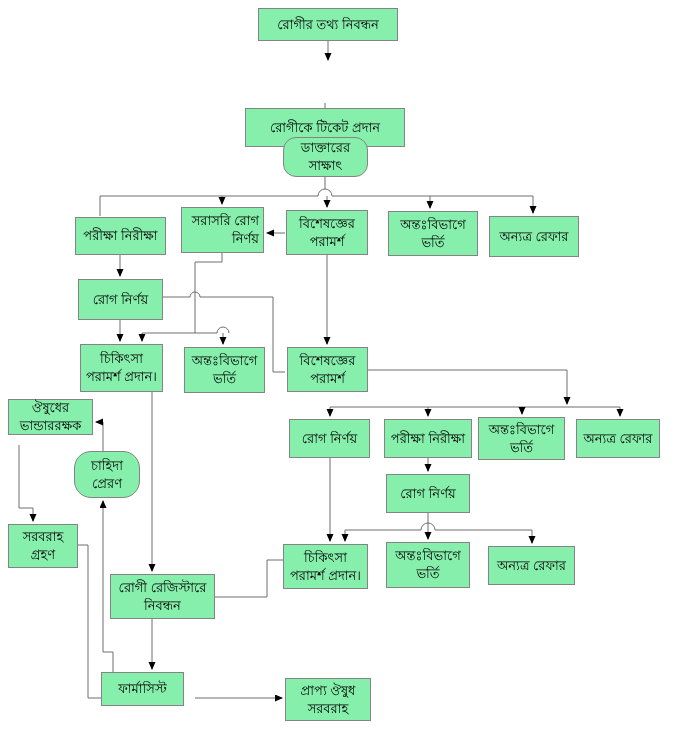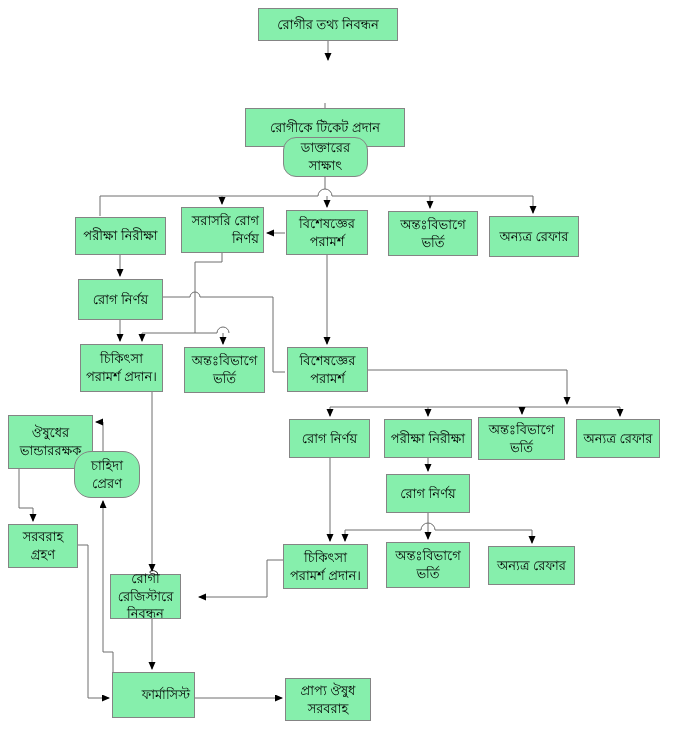--- a/index.html
+++ b/index.html
@@ -133,21 +133,21 @@
       </div>
       <div class="flow-node" style="left: 80px; top: 344px; width: 83px; height: 48px;">
         <span class="lbl">চিকিৎসা পরামর্শ প্রদান।</span>
       </div>
       <div class="flow-node" style="left: 184px; top: 347px; width: 81px; height: 46px;">
         <span class="lbl">অন্তঃবিভাগে ভর্তি</span>
       </div>
       <div class="flow-node" style="left: 287px; top: 347px; width: 81px; height: 45px;">
         <span class="lbl">বিশেষজ্ঞের পরামর্শ</span>
       </div>
-      <div class="flow-node" style="left: 8px; top: 399px; width: 85px; height: 54px; margin-top: 16px;">
+      <div class="flow-node" style="left: 8px; top: 399px; width: 85px; height: 36px;">
         <span class="lbl">ঔষুধের ভান্ডাররক্ষক</span>
       </div>
       <div class="flow-node" style="left: 74px; top: 451px; width: 66px; height: 47px; border-radius: 17px;">
         <span class="lbl">চাহিদা প্রেরণ</span>
       </div>
       <div class="flow-node" style="left: 289px; top: 419px; width: 81px; height: 39px;">
         <span class="lbl">রোগ নির্ণয়</span>
       </div>
       <div class="flow-node" style="left: 384px; top: 419px; width: 88px; height: 39px;">
         <span class="lbl">পরীক্ষা নিরীক্ষা</span>
@@ -166,24 +166,24 @@
       </div>
       <div class="flow-node" style="left: 283px; top: 544px; width: 85px; height: 45px;">
         <span class="lbl">চিকিৎসা পরামর্শ প্রদান।</span>
       </div>
       <div class="flow-node" style="left: 386px; top: 542px; width: 84px; height: 46px;">
         <span class="lbl">অন্তঃবিভাগে ভর্তি</span>
       </div>
       <div class="flow-node" style="left: 488px; top: 546px; width: 87px; height: 39px;">
         <span class="lbl">অন্যত্র রেফার</span>
       </div>
-      <div class="flow-node" style="left: 110px; top: 574px; width: 71px; height: 45px;">
+      <div class="flow-node" style="left: 110px; top: 574px; width: 105px; height: 45px;">
         <span class="lbl">রোগী রেজিস্টারে নিবন্ধন</span>
       </div>
-      <div class="flow-node" style="left: 112px; top: 672px; width: 83px; height: 46px; justify-content: flex-end;">
+      <div class="flow-node" style="left: 101px; top: 672px; width: 83px; height: 34px;">
         <span class="lbl">ফার্মাসিস্ট</span>
       </div>
       <div class="flow-node" style="left: 285px; top: 678px; width: 86px; height: 43px;">
         <span class="lbl">প্রাপ্য ঔষুধ সরবরাহ</span>
       </div>
     </div>
 
 </div>
 
 </body></html>

